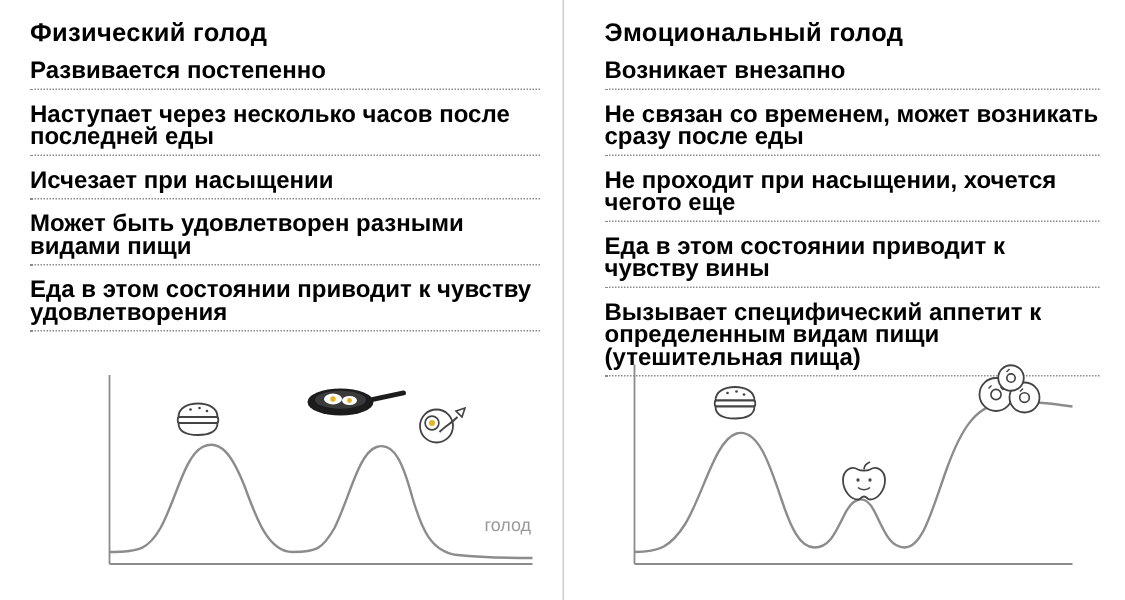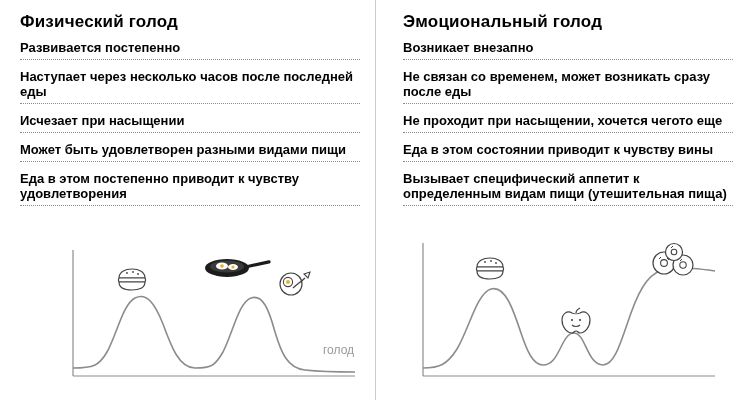--- a/index.html
+++ b/index.html
@@ -50,21 +50,21 @@
 
   .bullets {
     position: absolute;
     top: 40px;
     left: 20px;
     width: 340px;
   }
   .col-right .bullets { left: 28px; width: 330px; }
 
   .bullet {
-    font-size: 13px;
+    font-size: 16px;
     font-weight: bold;
     line-height: 15px;
     padding-bottom: 4px;
     margin-bottom: 9px;
     border-bottom: 1px dotted #8a8a8a;
   }
 
   
   .chart {
     position: absolute;
@@ -83,21 +83,21 @@
   <div class="divider"></div>
 
   <div class="column col-left">
     <div class="col-title">Физический голод</div>
 
     <div class="bullets">
       <div class="bullet">Развивается постепенно</div>
       <div class="bullet">Наступает через несколько часов после последней еды</div>
       <div class="bullet">Исчезает при насыщении</div>
       <div class="bullet">Может быть удовлетворен разными видами пищи</div>
-      <div class="bullet">Еда в этом постепенно приводит к чувству удовлетворения</div>
+      <div class="bullet">Еда в этом состоянии приводит к чувству удовлетворения</div>
     </div>
 
     <div class="chart chart-left">
       <svg width="320" height="150" viewBox="0 0 320 150">
 
         <line x1="18" y1="8" x2="18" y2="134" stroke="#8c8c8c" stroke-width="1.2"></line>
         <line x1="18" y1="134" x2="300" y2="134" stroke="#8c8c8c" stroke-width="1.2"></line>
 
         <path d="M18,126 C38,126 44,124 52,110 C62,92 68,62 80,56 C92,50 100,62 108,82 C116,104 124,126 140,126 C156,126 160,124 168,110 C178,90 184,60 196,56 C208,52 214,68 220,90 C226,110 232,126 250,128 C268,130 284,130 300,130" fill="none" stroke="#8c8c8c" stroke-width="1.6"></path>
 

